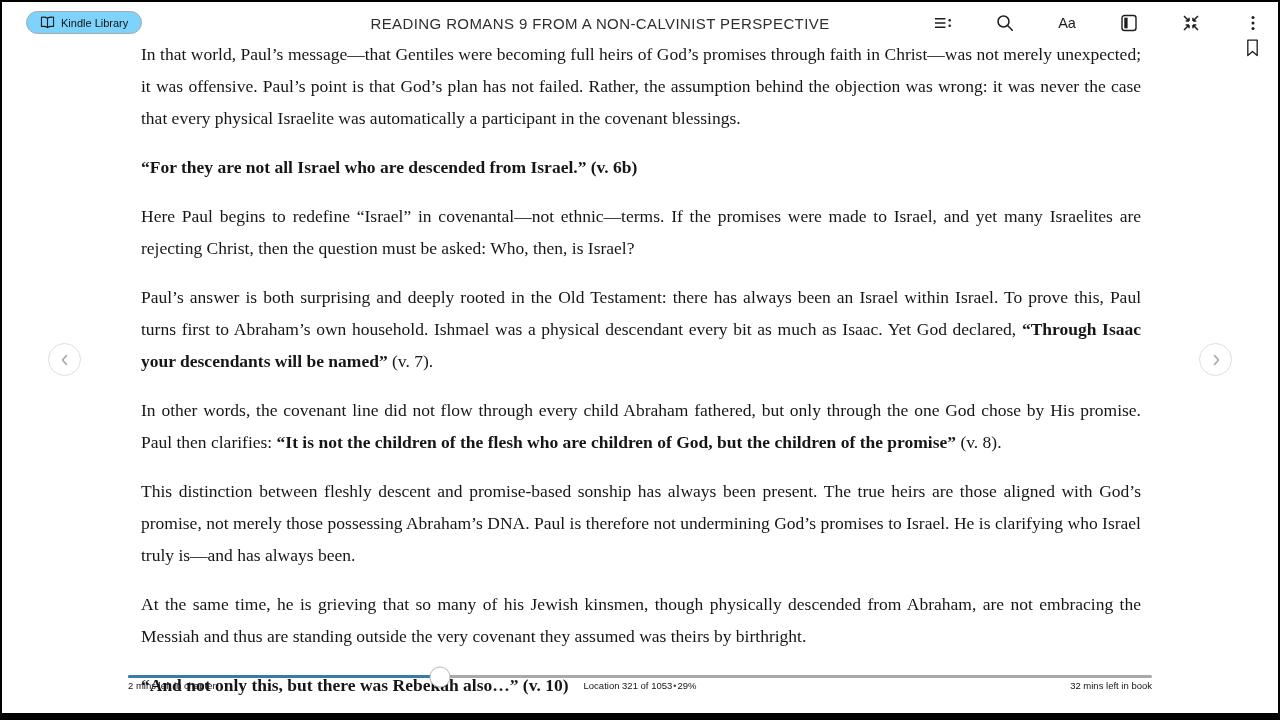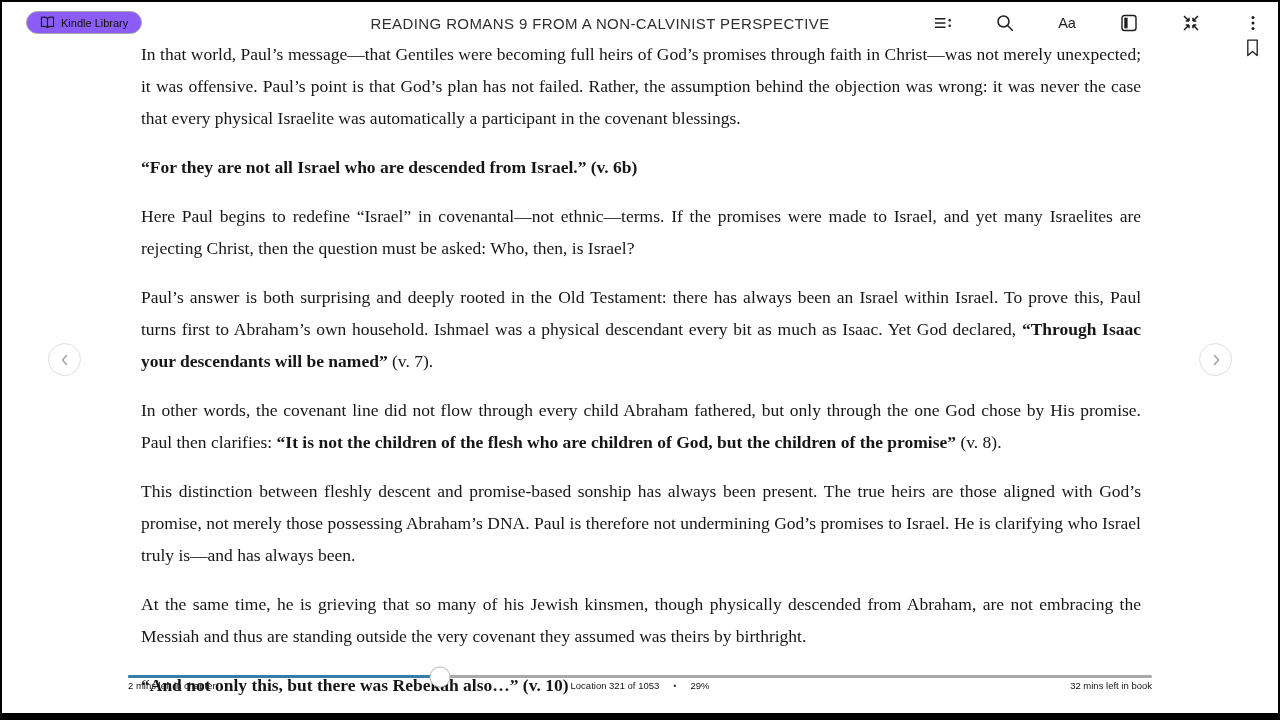--- a/index.html
+++ b/index.html
@@ -17,21 +17,21 @@
     background: #fff;
   }
 
   
   .topbar { position: absolute; top: 6px; left: 0; right: 0; height: 30px; }
   .library-btn {
     position: absolute; left: 24px; top: 3px; height: 23px;
     display: flex; align-items: center; gap: 6px;
     padding: 0 13px;
     border: 1px solid #a9a9a9; border-radius: 12px;
-    background: #8b5cf6; font-size: 11px; color: #111;
+    background: #7dd3fc; font-size: 11px; color: #111;
     cursor: pointer; white-space: nowrap;
   }
   .title {
     position: absolute; left: 160px; right: 240px; top: 7px;
     text-align: center; font-size: 15px; letter-spacing: 0.4px;
     color: #2e2e2e; white-space: nowrap;
   }
   .icon-row {
     position: absolute; right: 10px; top: 1px;
     display: flex; align-items: center;
@@ -88,21 +88,21 @@
 
   
   .statusbar {
     position: absolute; left: 126px; right: 126px; bottom: 21px; height: 12px;
     font-size: 9.5px; color: #131313;
   }
   .status-left  { position: absolute; left: 0; top: 0; }
   .status-right { position: absolute; right: 0; top: 0; }
   .status-center {
     position: absolute; left: 0; right: 0; top: 0;
-    display: flex; justify-content: center; align-items: center; gap: 14px;
+    display: flex; justify-content: center; align-items: center; gap: 1px;
   }
   .status-sep { font-size: 9px; color: #444; }
 </style>
 </head>
 <body>
 
 <div class="screen">
 
   <div class="topbar">
 

